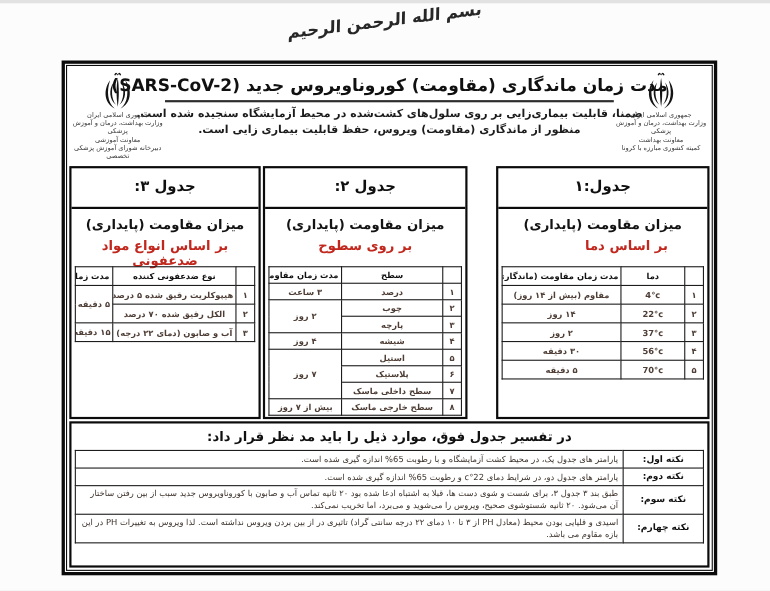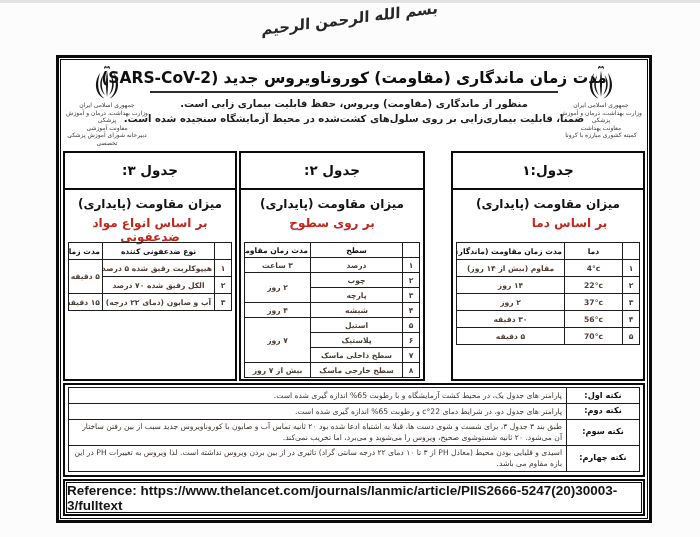--- a/index.html
+++ b/index.html
@@ -107,22 +107,22 @@
           </svg>
           <div>
               <div class="cap-line">جمهوری اسلامی ایران</div>
               <div class="cap-line">وزارت بهداشت، درمان و آموزش پزشکی</div>
               <div class="cap-line">معاونت آموزشی</div>
               <div class="cap-line">دبیرخانه شورای آموزش پزشکی تخصصی</div>
             </div>
         </div>
         <div class="doc-title">مدت زمان ماندگاری (مقاومت) کوروناویروس جدید (SARS-CoV-2)</div>
         <div class="title-rule"></div>
+        <div class="doc-sub">ضمنا، قابلیت بیماری‌زایی بر روی سلول‌های کشت‌شده در محیط آزمایشگاه سنجیده شده است.</div>
         <div class="doc-sub">منظور از ماندگاری (مقاومت) ویروس، حفظ قابلیت بیماری زایی است.</div>
-        <div class="doc-sub">ضمنا، قابلیت بیماری‌زایی بر روی سلول‌های کشت‌شده در محیط آزمایشگاه سنجیده شده است.</div>
       </div>
 
       <div class="tables-row">
 
         <div class="tbox t1">
           <div class="tbox-title">جدول:۱</div>
           <div class="tbox-sub">
             <div class="sub-black">میزان مقاومت (پایداری)</div>
             <div class="sub-red accent" style="color: rgb(193, 39, 29); padding-left: 43px;">بر اساس دما</div>
           </div>
@@ -264,20 +264,21 @@
                   <td>آب و صابون (دمای ۲۲ درجه)</td>
                   <td>۱۵ دقیقه</td>
                 </tr>
               </tbody>
           </table>
         </div>
 
       </div>
 
       <div class="notes">
+        <div class="notes-title">در تفسیر جدول فوق، موارد ذیل را باید مد نظر قرار داد:</div>
         <table class="notes-tbl">
           <tbody>
               <tr>
                 <td class="note-label">نکته اول:</td>
                 <td>پارامتر های جدول یک، در محیط کشت آزمایشگاه و با رطوبت 65% اندازه گیری شده است.</td>
               </tr>
               <tr>
                 <td class="note-label">نکته دوم:</td>
                 <td>پارامتر های جدول دو، در شرایط دمای 22°c و رطوبت 65% اندازه گیری شده است.</td>
               </tr>
@@ -286,21 +287,16 @@
                 <td>طبق بند ۳ جدول ۳، برای شست و شوی دست ها، قبلا به اشتباه ادعا شده بود ۲۰ ثانیه تماس آب و صابون با کوروناویروس جدید سبب از بین رفتن ساختار آن می‌شود. ۲۰ ثانیه شستوشوی صحیح، ویروس را می‌شوید و می‌برد، اما تخریب نمی‌کند.</td>
               </tr>
               <tr>
                 <td class="note-label">نکته چهارم:</td>
                 <td>اسیدی و قلیایی بودن محیط (معادل PH از ۳ تا ۱۰ دمای ۲۲ درجه سانتی گراد) تاثیری در از بین بردن ویروس نداشته است. لذا ویروس به تغییرات PH در این بازه مقاوم می باشد.</td>
               </tr>
             </tbody>
         </table>
       </div>
 
-      <div class="refbar">
-        <div class="refbar-inner">
-          <span dir="ltr">Reference: https://www.thelancet.com/journals/lanmic/article/PIIS2666-5247(20)30003-3/fulltext</span>
-        </div>
-      </div>
 
     </div>
   </div>
 </div>
 
 </body></html>

